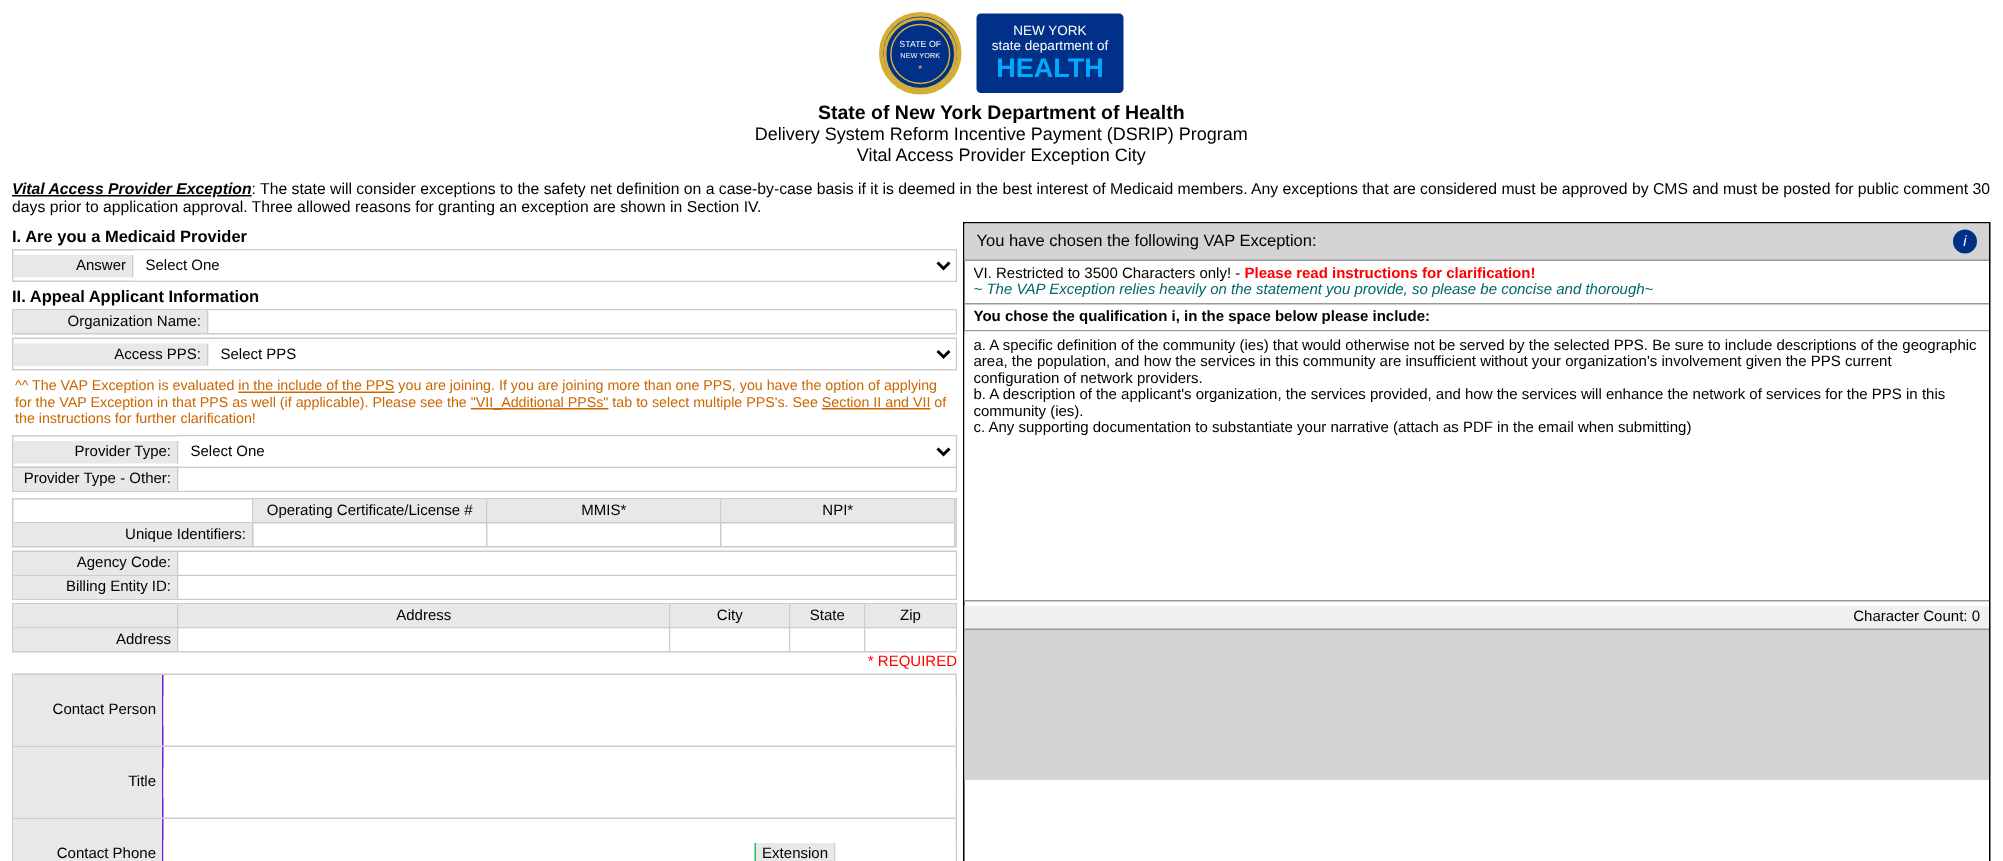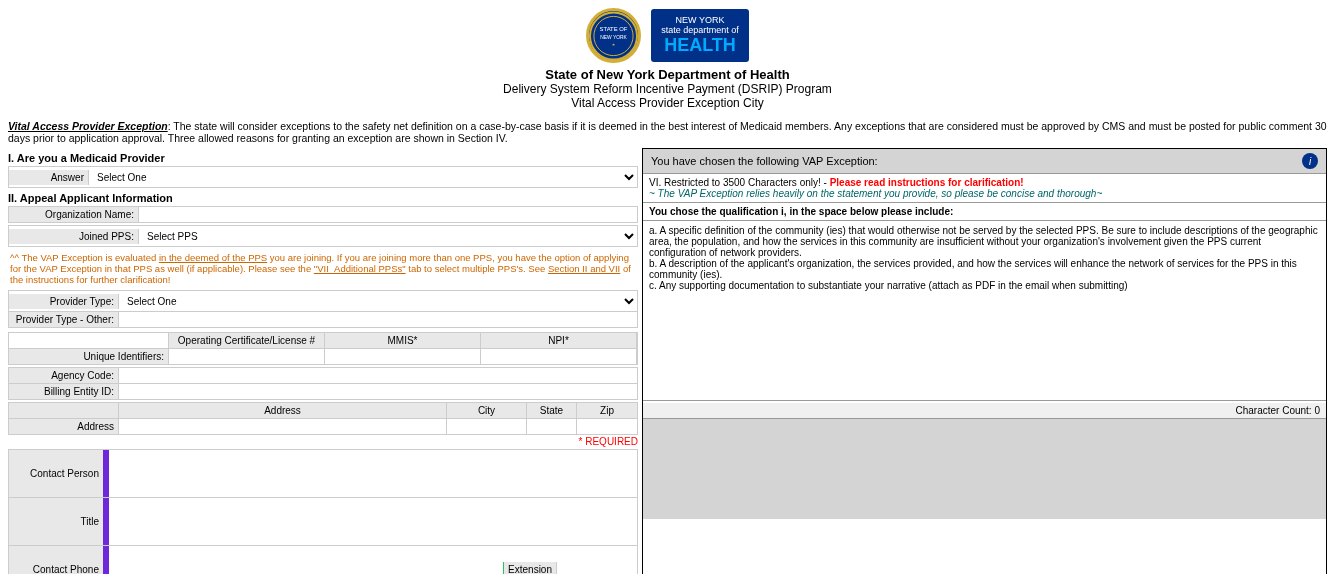--- a/index.html
+++ b/index.html
@@ -44,21 +44,21 @@
     .misc-row:last-child { border-bottom: none; justify-content: space-between; }
     .misc-row .ml { background: #e8e8e8; padding: 2px 4px; text-align: right; min-width: 110px; font-size: 10px; border-right: 1px solid #ccc; white-space: nowrap; display: flex; align-items: center; justify-content: flex-end; }
     .misc-row input { flex: 1; border: none; padding: 2px 4px; font-size: 10px; outline: none; }
 
     .required-text { text-align: right; color: red; font-size: 10px; margin: 1px 0 2px; }
 
     .section-iii { border: 1px solid #ccc; margin-bottom: 4px; }
     .section-iii-header { background: #e8e8e8; padding: 2px 4px; font-weight: bold; font-size: 11px; border-bottom: 1px solid #ccc; }
     .siii-row { display: flex; border-bottom: 1px solid #ccc; align-items: center; }
     .siii-row:last-child { border-bottom: none; }
-    .siii-label { background: #e8e8e8; padding: 18px 4px; text-align: right; min-width: 100px; font-size: 10px; border-right: 6px solid #6d28d9; white-space: nowrap; }
+    .siii-label { background: #e8e8e8; padding: 18px 4px; text-align: right; min-width: 100px; font-size: 10px; border-right: 1px solid #6d28d9; white-space: nowrap; }
     .siii-input { flex: 1; display: flex; }
     .siii-input input { flex: 1; border: none; padding: 2px 4px; font-size: 10px; outline: none; height: 20px; }
     .siii-ext { display: flex; align-items: center; }
     .siii-ext label { background: #e8e8e8; padding: 2px 4px; font-size: 10px; border-left: 1px solid #22c55e; border-right: 1px solid #ccc; white-space: nowrap; }
     .siii-ext input { width: 80px; border: none; padding: 2px 4px; font-size: 10px; outline: none; }
 
     .section-iv-header { font-weight: bold; font-size: 11px; margin: 4px 0 2px; }
     .radio-row { display: flex; align-items: flex-start; gap: 4px; }
     .radio-row input[type=radio] { margin-top: 1px; }
 
@@ -130,28 +130,28 @@
     </div>
 
     <div class="section-header" style="margin-top:4px;">II. Appeal Applicant Information</div>
 
     <div class="org-row">
       <div class="orl">Organization Name:</div>
       <input type="text" style="">
     </div>
 
     <div class="joined-row">
-      <div class="jrl">Joined PPS:</div>
+      <div class="jrl">Access PPS:</div>
       <select style="flex:1; border:none; padding:1px 4px; font-size:10px; height:20px; background:white; outline:none;">
         <option>Select PPS</option>
       </select>
     </div>
 
     <div class="warning-text">
-      ^^ The VAP Exception is evaluated <a href="#">in the deemed of the PPS</a> you are joining. If you are joining more than one PPS, you have the option of applying for the  VAP Exception in that PPS as well (if applicable). Please see the <a href="#">"VII_Additional PPSs"</a> tab to select multiple PPS's. See <a href="#">Section II and VII</a> of the instructions for further clarification!
+      ^^ The VAP Exception is evaluated <a href="#">in the include of the PPS</a> you are joining. If you are joining more than one PPS, you have the option of applying for the  VAP Exception in that PPS as well (if applicable). Please see the <a href="#">"VII_Additional PPSs"</a> tab to select multiple PPS's. See <a href="#">Section II and VII</a> of the instructions for further clarification!
     </div>
 
     <div class="ptype-row">
       <div class="ptl">Provider Type:</div>
       <select style="flex:1; border:none; padding:1px 4px; font-size:10px; height:20px; background:white; outline:none;">
         <option>Select One</option>
       </select>
     </div>
     <div class="ptype-row" style="margin-top:-1px; margin-bottom:4px;">
       <div class="ptl">Provider Type - Other:</div>

